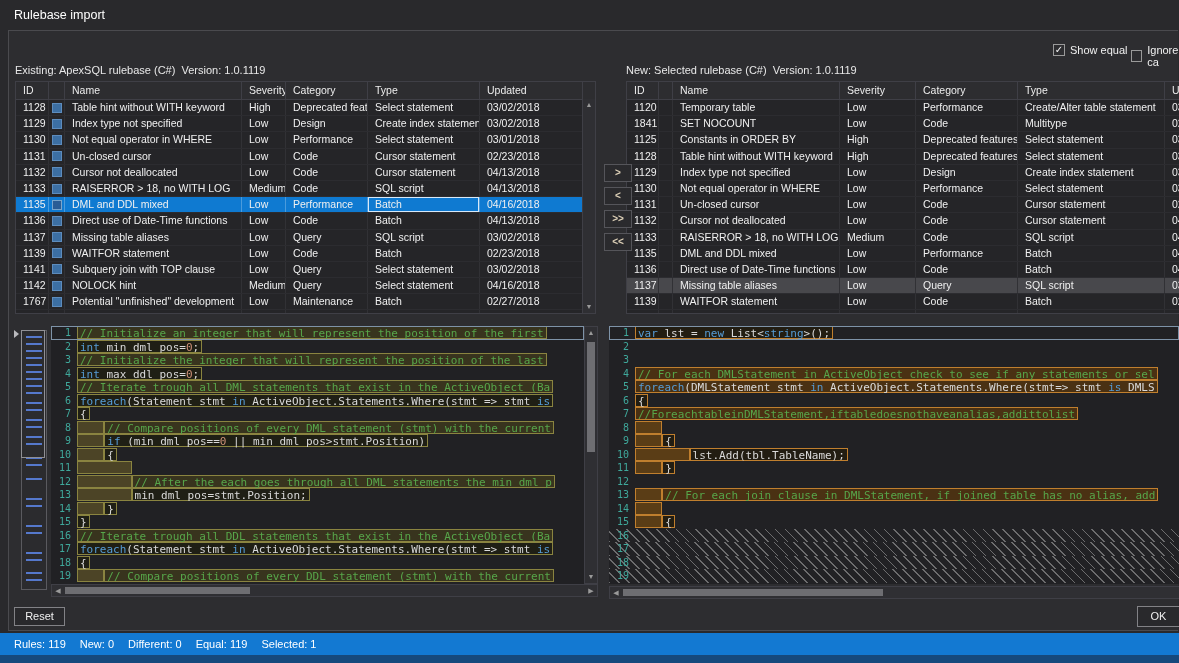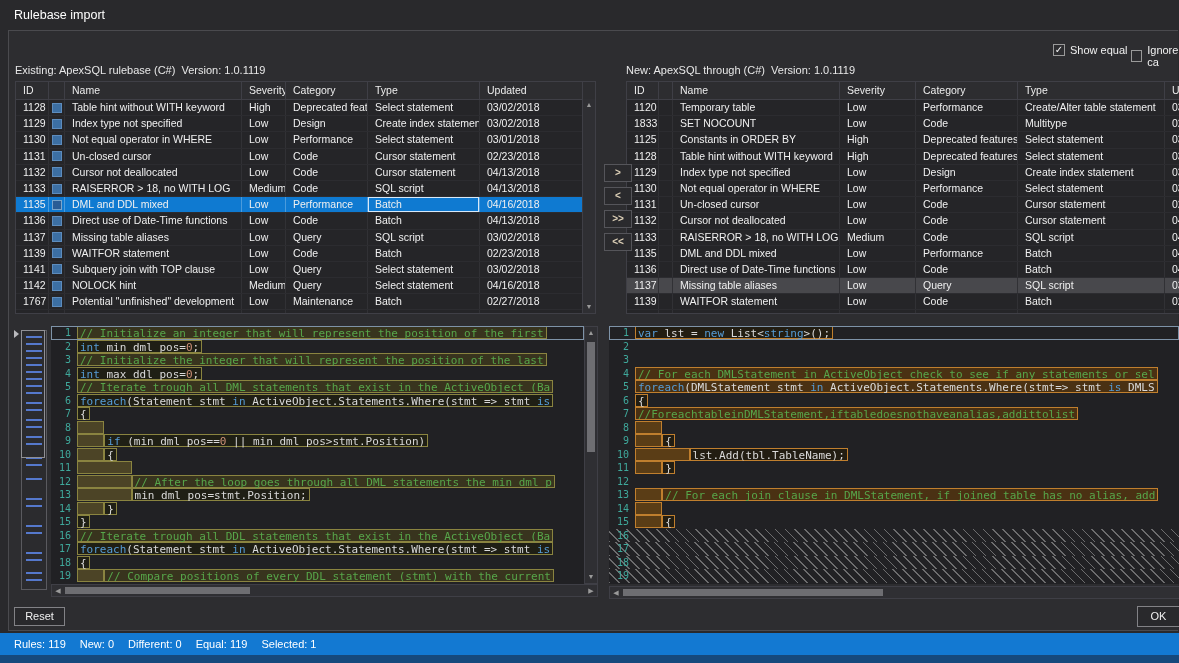--- a/index.html
+++ b/index.html
@@ -120,21 +120,21 @@
       <span class="box" id="showeq-box">✓</span>
       <span>Show equal</span>
     </div>
     <div class="cb ignorecase">
       <span class="box" id="ignorecase-box"></span>
       <span>Ignore ca</span>
     </div>
   </div>
 
   <div class="caption left">Existing: ApexSQL rulebase (C#)  Version: 1.0.1119</div>
-  <div class="caption right">New: ApexSQL through (C#)  Version: 1.0.1119</div>
+  <div class="caption right">New: Selected rulebase (C#)  Version: 1.0.1119</div>
 
   <div class="grid leftgrid" id="left-grid">
     <div class="ghead" id="left-ghead">
         <div class="hc" style="width: 33px; flex: 0 0 33px;">ID</div>
         <div class="hc" style="width: 16px; flex: 0 0 16px;"></div>
         <div class="hc" style="width: 177px; flex: 0 0 177px;">Name</div>
         <div class="hc" style="width: 44px; flex: 0 0 44px;">Severity</div>
         <div class="hc" style="width: 82px; flex: 0 0 82px;">Category</div>
         <div class="hc" style="width: 112px; flex: 0 0 112px;">Type</div>
         <div class="hc" style="width: 103px; flex: 0 0 103px;">Updated</div>
@@ -315,21 +315,21 @@
         <div class="trow">
           <div class="tc" style="width: 32px; flex: 0 0 32px;">1120</div>
           <div class="tc iconcell" style="width: 14px; flex: 0 0 14px;"></div>
           <div class="tc" style="width: 167px; flex: 0 0 167px;">Temporary table</div>
           <div class="tc" style="width: 76px; flex: 0 0 76px;">Low</div>
           <div class="tc" style="width: 102px; flex: 0 0 102px;">Performance</div>
           <div class="tc" style="width: 147px; flex: 0 0 147px;">Create/Alter table statement</div>
           <div class="tc" style="width: 15px; flex: 0 0 15px;">03</div>
         </div>
         <div class="trow">
-          <div class="tc" style="width: 32px; flex: 0 0 32px;">1833</div>
+          <div class="tc" style="width: 32px; flex: 0 0 32px;">1841</div>
           <div class="tc iconcell" style="width: 14px; flex: 0 0 14px;"></div>
           <div class="tc" style="width: 167px; flex: 0 0 167px;">SET NOCOUNT</div>
           <div class="tc" style="width: 76px; flex: 0 0 76px;">Low</div>
           <div class="tc" style="width: 102px; flex: 0 0 102px;">Code</div>
           <div class="tc" style="width: 147px; flex: 0 0 147px;">Multitype</div>
           <div class="tc" style="width: 15px; flex: 0 0 15px;">02</div>
         </div>
         <div class="trow">
           <div class="tc" style="width: 32px; flex: 0 0 32px;">1125</div>
           <div class="tc iconcell" style="width: 14px; flex: 0 0 14px;"></div>
@@ -480,25 +480,25 @@
     </div>
 
   <div class="editor lefted" id="left-editor">
       <div class="cl cur k-cf"><span class="ln">1</span><span class="lc"><span class="box"><span class="cm">// Initialize an integer that will represent the position of the first</span></span></span></div>
       <div class="cl k-c"><span class="ln">2</span><span class="lc"><span class="box"><span class="cd"><span class="kw">int</span> min dml pos=<span class="num">0</span>;</span></span></span></div>
       <div class="cl k-cf"><span class="ln">3</span><span class="lc"><span class="box"><span class="cm">// Initialize the integer that will represent the position of the last</span></span></span></div>
       <div class="cl k-c"><span class="ln">4</span><span class="lc"><span class="box"><span class="cd"><span class="kw">int</span> max ddl pos=<span class="num">0</span>;</span></span></span></div>
       <div class="cl k-cf"><span class="ln">5</span><span class="lc"><span class="box"><span class="cm">// Iterate trough all DML statements that exist in the ActiveObject (Ba</span></span></span></div>
       <div class="cl k-c"><span class="ln">6</span><span class="lc"><span class="box"><span class="cd"><span class="kw">foreach</span>(Statement stmt <span class="kw">in</span> ActiveObject.Statements.Where(stmt =&gt; stmt <span class="kw">is</span></span></span></span></div>
       <div class="cl k-c"><span class="ln">7</span><span class="lc"><span class="box"><span class="cd">{</span></span></span></div>
-      <div class="cl k-cf"><span class="ln">8</span><span class="lc"><span class="indblk" style="width:2.48em"></span></span></div>
+      <div class="cl k-cf"><span class="ln">8</span><span class="lc"><span class="indblk" style="width:2.48em"></span><span class="box"><span class="cm">// Compare positions of every DML statement (stmt) with the current</span></span></span></div>
       <div class="cl k-c"><span class="ln">9</span><span class="lc"><span class="indblk" style="width:2.48em"></span><span class="box"><span class="cd"><span class="kw">if</span> (min dml pos==<span class="num">0</span> || min dml pos&gt;stmt.Position)</span></span></span></div>
       <div class="cl k-c"><span class="ln">10</span><span class="lc"><span class="indblk" style="width:2.48em"></span><span class="box"><span class="cd">{</span></span></span></div>
       <div class="cl k-cf"><span class="ln">11</span><span class="lc"><span class="indblk" style="width:4.96em"></span></span></div>
-      <div class="cl k-cf"><span class="ln">12</span><span class="lc"><span class="indblk" style="width:4.96em"></span><span class="box"><span class="cm">// After the loop goes through all DML statements the min dml p</span></span></span></div>
+      <div class="cl k-cf"><span class="ln">12</span><span class="lc"><span class="indblk" style="width:4.96em"></span><span class="box"><span class="cm">// After the each goes through all DML statements the min dml p</span></span></span></div>
       <div class="cl k-c"><span class="ln">13</span><span class="lc"><span class="indblk" style="width:4.96em"></span><span class="box"><span class="cd">min dml pos=stmt.Position;</span></span></span></div>
       <div class="cl k-c"><span class="ln">14</span><span class="lc"><span class="indblk" style="width:2.48em"></span><span class="box"><span class="cd">}</span></span></span></div>
       <div class="cl k-c"><span class="ln">15</span><span class="lc"><span class="box"><span class="cd">}</span></span></span></div>
       <div class="cl k-cf"><span class="ln">16</span><span class="lc"><span class="box"><span class="cm">// Iterate trough all DDL statements that exist in the ActiveObject (Ba</span></span></span></div>
       <div class="cl k-c"><span class="ln">17</span><span class="lc"><span class="box"><span class="cd"><span class="kw">foreach</span>(Statement stmt <span class="kw">in</span> ActiveObject.Statements.Where(stmt =&gt; stmt <span class="kw">is</span></span></span></span></div>
       <div class="cl k-c"><span class="ln">18</span><span class="lc"><span class="box"><span class="cd">{</span></span></span></div>
       <div class="cl k-cf"><span class="ln">19</span><span class="lc"><span class="indblk" style="width:2.48em"></span><span class="box"><span class="cm">// Compare positions of every DDL statement (stmt) with the current</span></span></span></div>
     </div>
   <div class="edvscroll">
     <div class="arr" style="top:0">▲</div>

